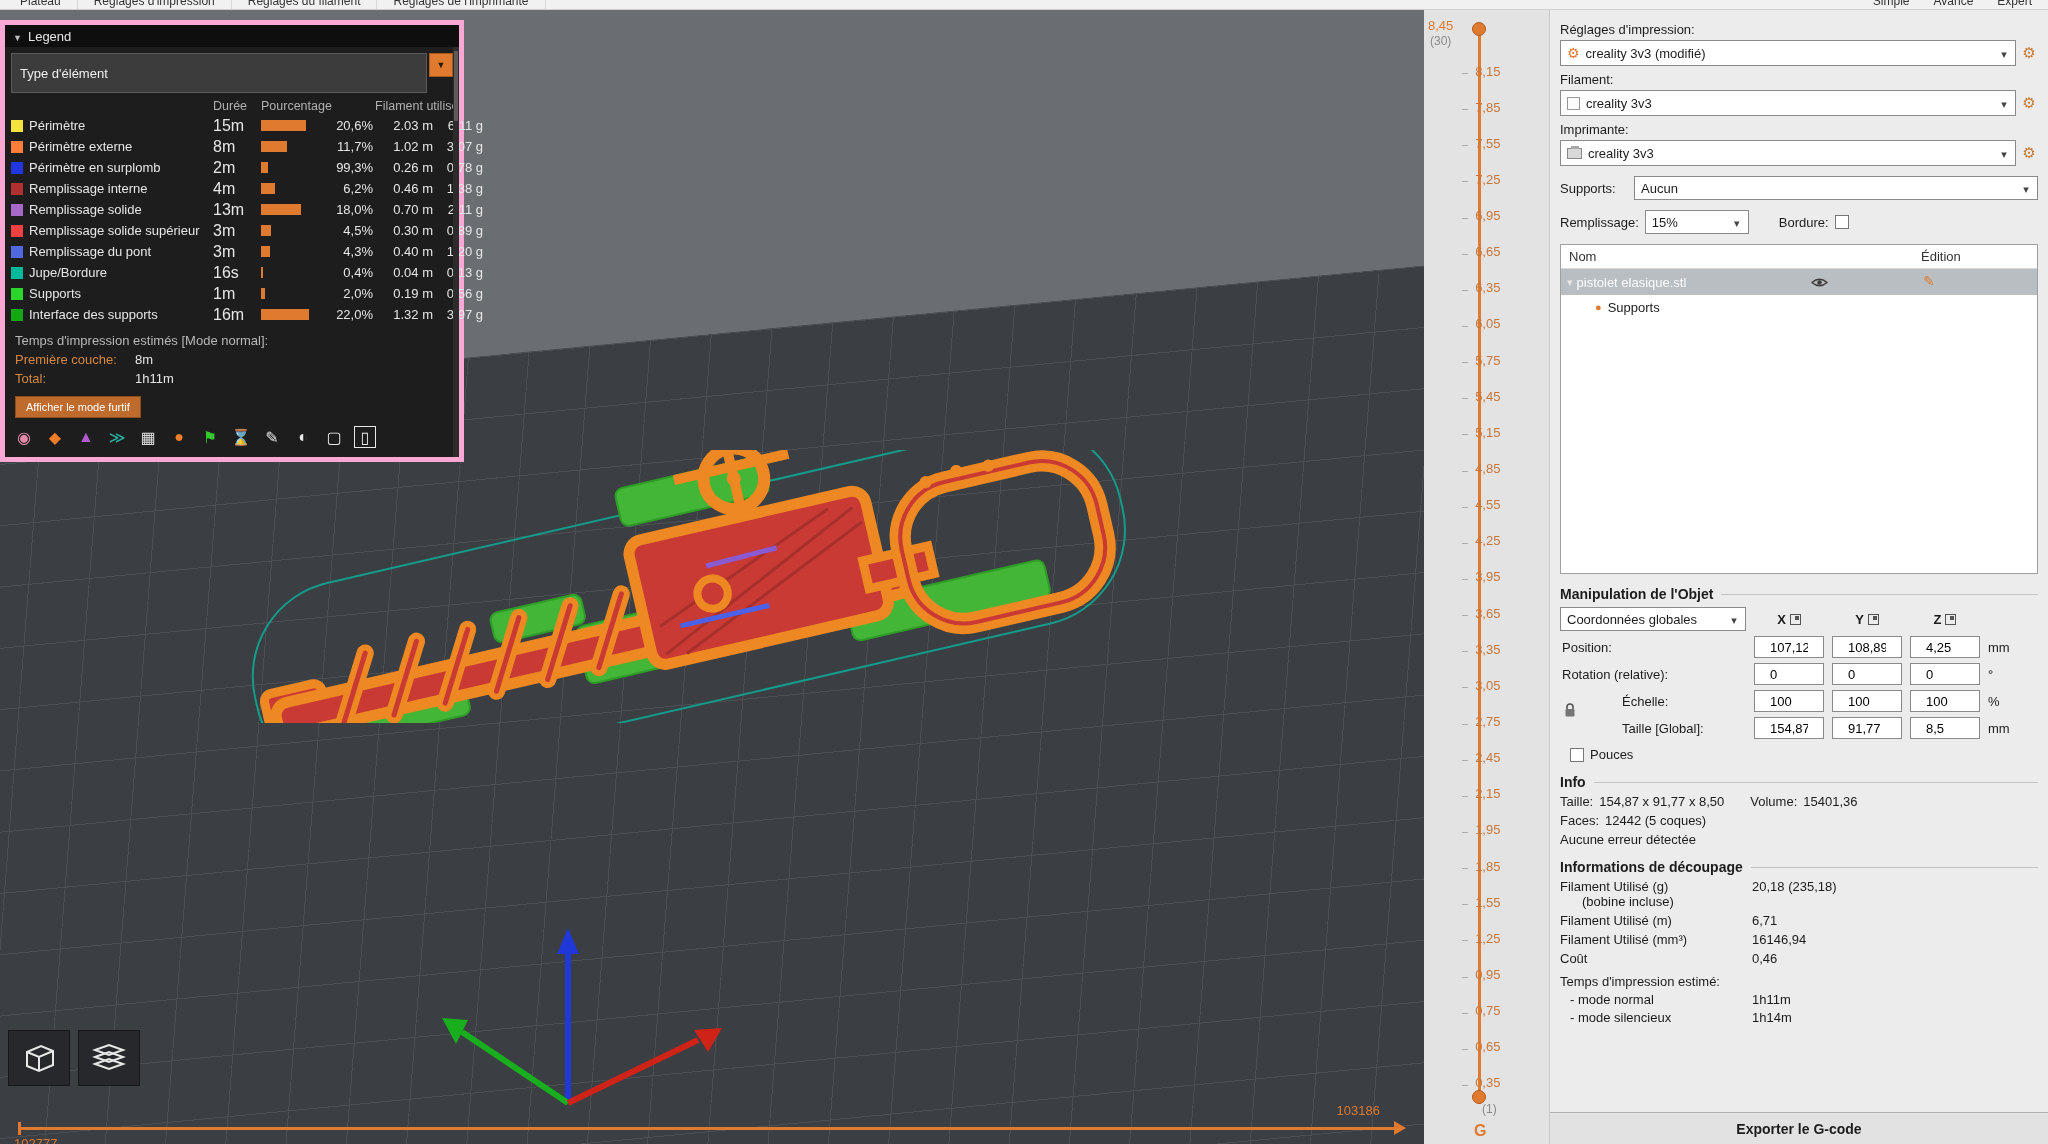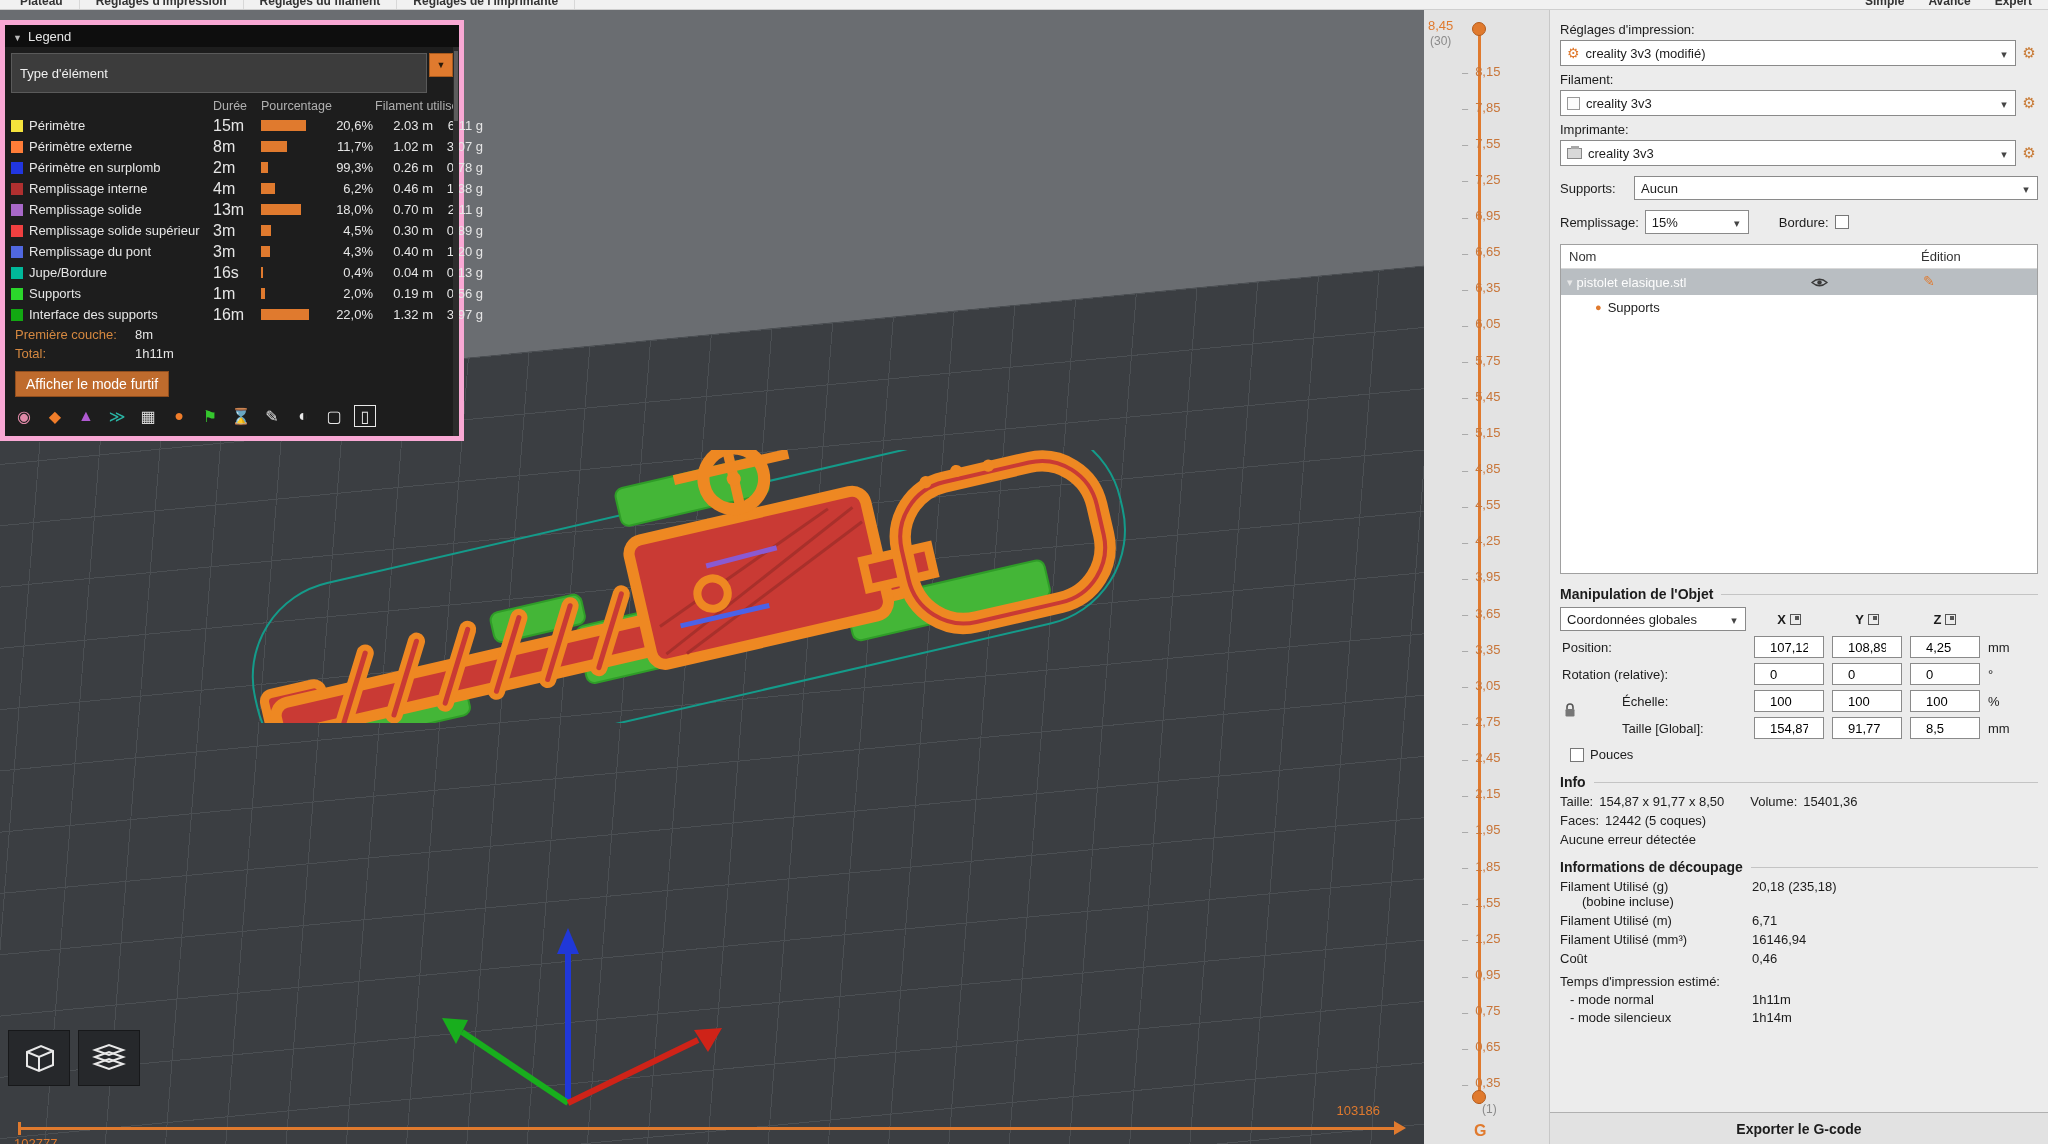--- a/index.html
+++ b/index.html
@@ -1,21 +1,21 @@
 <!DOCTYPE html>
 <html><head>
 <meta charset="utf-8">
 <style>
   * { box-sizing: border-box; margin: 0; padding: 0; }
   html,body { width:2048px; height:1144px; overflow:hidden; }
   body { font-family:"Liberation Sans", sans-serif; background:#ececec; }
   .app { position:relative; width:2048px; height:1144px; overflow:hidden; }
 
   
-  .topbar { height:10px; background:#f1f1f1; border-bottom:1px solid #cfcfcf; display:flex; overflow:hidden; padding:0 4px;font-weight:bold; }
+  .topbar { height:10px; background:#f1f1f1; border-bottom:1px solid #cfcfcf; display:flex; overflow:hidden; padding:0 4px; }
   .tab { font-size:12px; line-height:14px; margin-top:-6px; padding:0 16px; border-right:1px solid #d8d8d8; color:#333; white-space:nowrap; }
   .modes { margin-left:auto; display:flex; }
   .mode { font-size:12px; line-height:14px; margin-top:-6px; padding:0 12px; color:#333; white-space:nowrap; }
 
   .main { display:flex; height:1134px; }
 
   
   .viewport { position:relative; width:1424px; height:1134px; background:#6a6d71; overflow:hidden; }
   .bed { position:absolute; left:-200px; top:412px; width:2600px; height:1000px;
          background-color:#3b3e42;
@@ -51,21 +51,21 @@
   .lrow { height:21px; font-size:13px; }
   .sw { width:12px; height:12px; }
   .ldur { font-size:16px; }
   .barwrap { height:12px; display:flex; align-items:center; }
   .bar { height:11px; background:#e07a2e; }
   .lpct { text-align:right; }
   .lm, .lg { text-align:right; }
   .est-h { color:#b8b8b8; font-size:13px; padding:8px 10px 2px; }
   .est-row { display:flex; padding:2px 10px; font-size:13px; }
   .est-label { width:120px; color:#d58840; }
-  .stealth { display:inline-block; margin:8px 10px 2px; padding:4px 10px; background:#bf6b2d; border:1px solid #8f4d1e; color:#fff; font-size:14px; cursor:pointer; }
+  .stealth { display:inline-block; margin:8px 10px 2px; padding:4px 10px; background:#bf6b2d; border:1px solid #8f4d1e; color:#fff; font-size:11px; cursor:pointer; }
   .licons { display:flex; gap:9px; padding:6px 8px 9px; align-items:center; }
   .licon { width:22px; height:22px; display:flex; align-items:center; justify-content:center; font-size:16px; cursor:pointer; }
   .licon.boxed { border:1px solid #e8e8e8; }
   .lscroll { position:absolute; right:0; top:22px; bottom:0; width:6px; background:#2c2c2c; }
   .lscroll::before { content:""; position:absolute; top:4px; left:1px; width:4px; height:70px; background:#5c5c5c; }
 
   
   .ruler { position:relative; width:125px; background:#e3e3e3; flex:none;text-decoration:underline; }
   .rail { position:absolute; left:54px; top:16px; width:3px; height:1078px; background:#e07a2e; }
   .rhandle { position:absolute; left:48px; width:14px; height:14px; border-radius:50%; background:#e07a2e; border:1px solid #b35c1d; }
@@ -346,20 +346,21 @@
               <div>Interface des supports</div>
               <div class="ldur">16m</div>
               <div class="barwrap">
                 <div class="bar" style="width: 48.4px;"></div>
               </div>
               <div class="lpct">22,0%</div>
               <div class="lm">1.32 m</div>
               <div class="lg">3.97 g</div>
             </div>
           </div>
+        <div class="est-h">Temps d'impression estimés [Mode normal]:</div>
         <div class="est-row">
           <span class="est-label">Première couche:</span>
           <span>8m</span>
         </div>
         <div class="est-row">
           <span class="est-label">Total:</span>
           <span>1h11m</span>
         </div>
         <div class="stealth">Afficher le mode furtif</div>
         <div class="licons" id="legend-icons">

